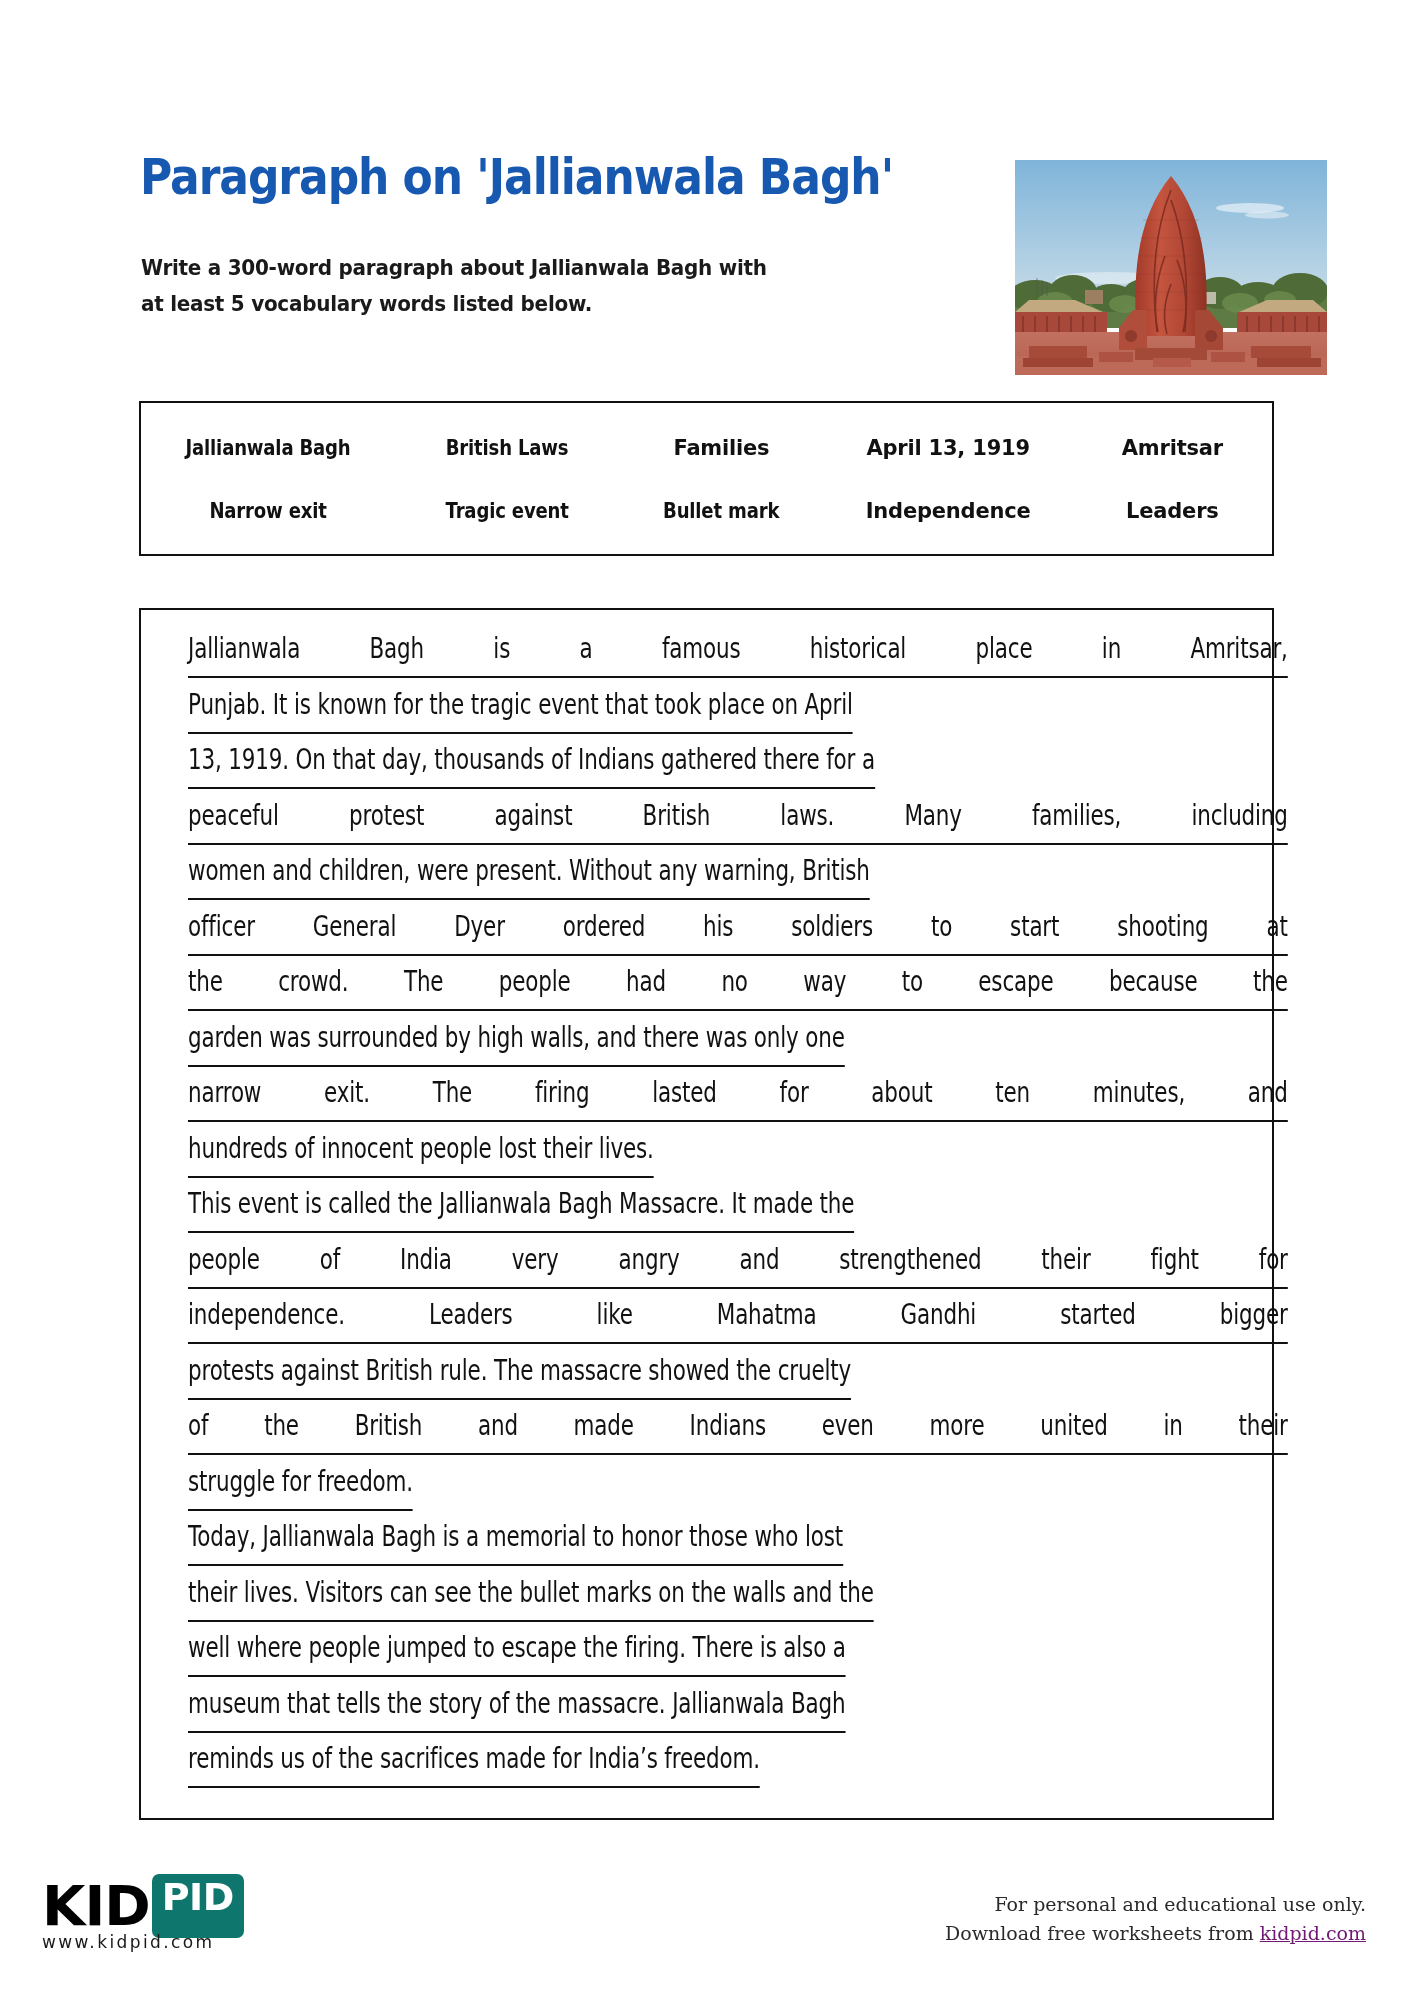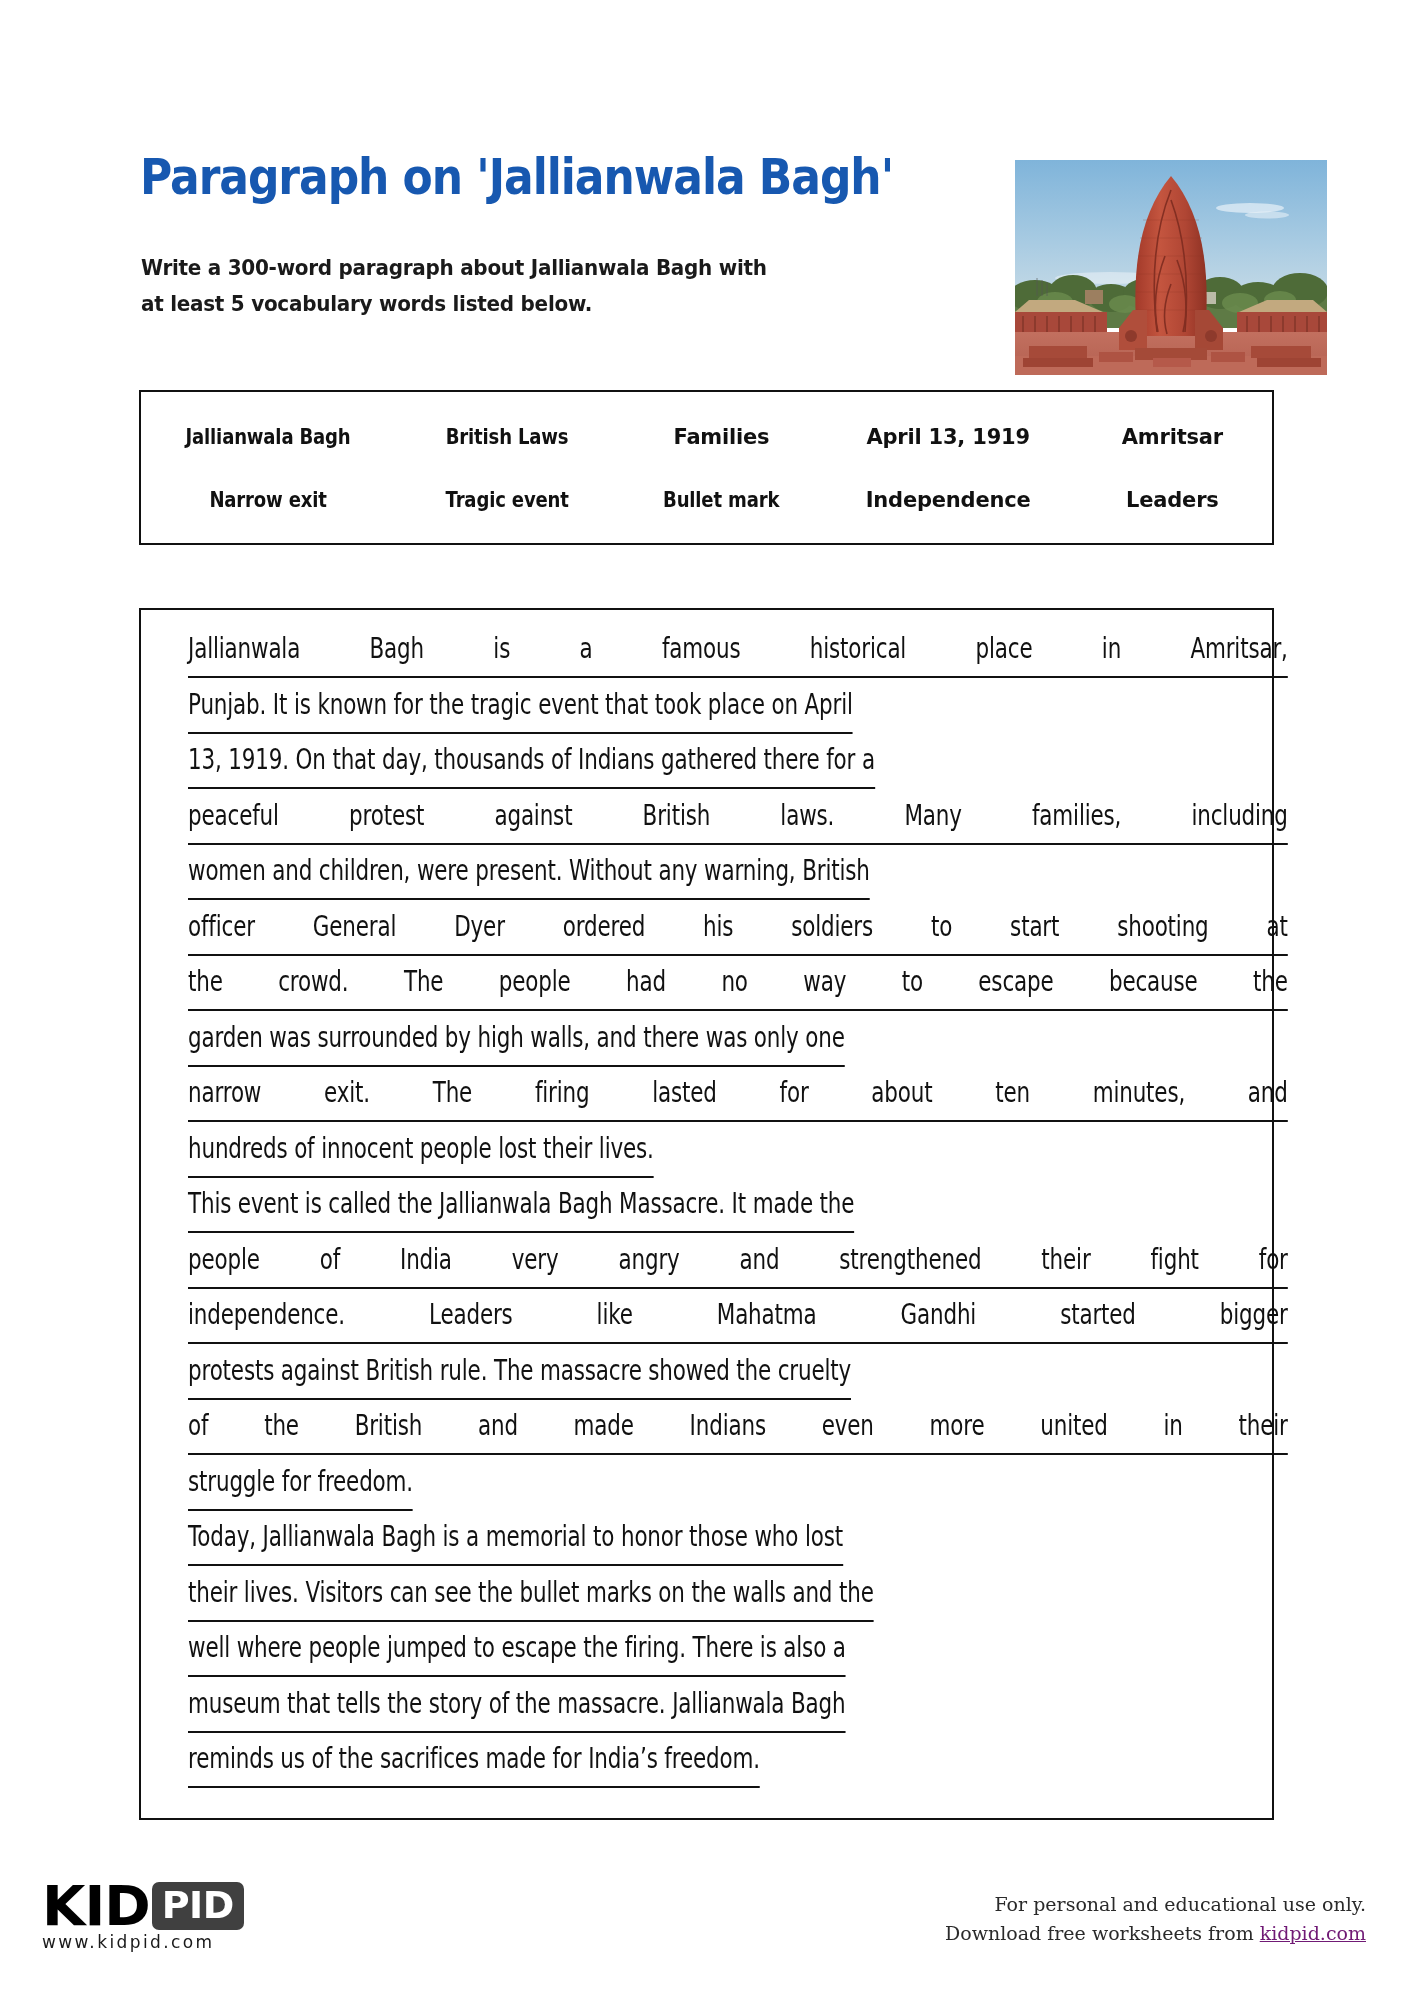--- a/index.html
+++ b/index.html
@@ -68,21 +68,21 @@
     width: 312px;
     height: 215px;
     overflow: hidden;
   }
   .hero-photo svg { display: block; width: 100%; height: 100%; }
 
   
   .vocab-box {
     position: absolute;
     left: 139px;
-    top: 390px;
+    top: 401px;
     width: 1135px;
     height: 155px;
     border: 2.2px solid #111;
     background: #fff;
   }
 
   .vocab-row {
     position: absolute;
     left: 0;
     width: 100%;
@@ -185,23 +185,23 @@
     color: #000000;
     letter-spacing: -1px;
     line-height: 1;
   }
 
   .logo-pid {
     font-family: "DejaVu Sans", sans-serif;
     font-weight: bold;
     font-size: 38px;
     color: #ffffff;
-    background: #404040;
+    background: #0f766e;
     border-radius: 7px;
-    padding: 4px 10px 6px 10px;
+    padding: 4px 10px 22px 10px;
     letter-spacing: -0.5px;
     line-height: 1;
     margin-left: 2px;
   }
 
   .logo-url {
     font-family: "DejaVu Sans", sans-serif;
     font-size: 17px;
     color: #1a1a1a;
     letter-spacing: 2.4px;

